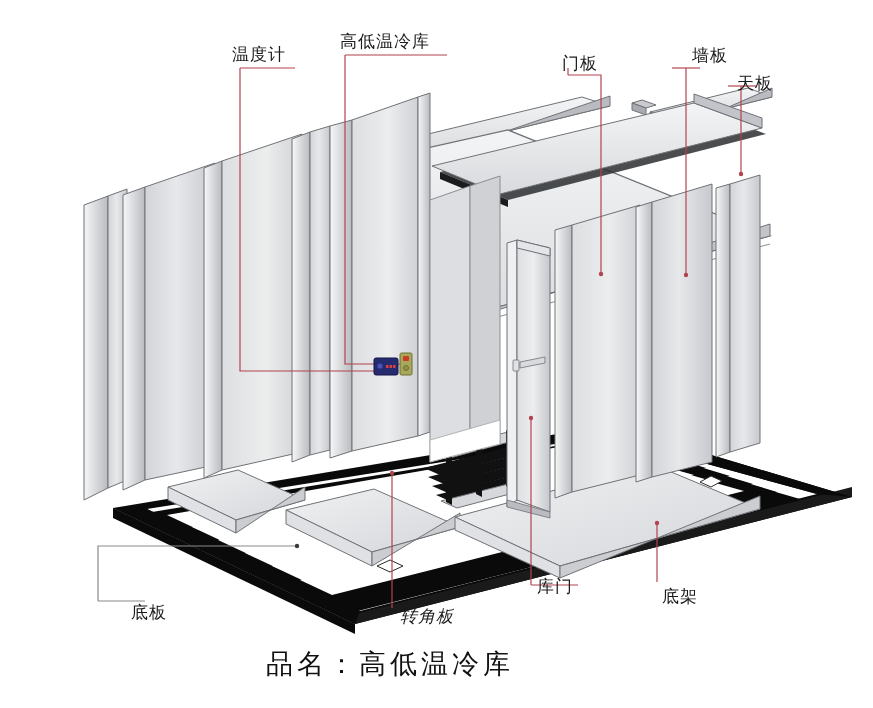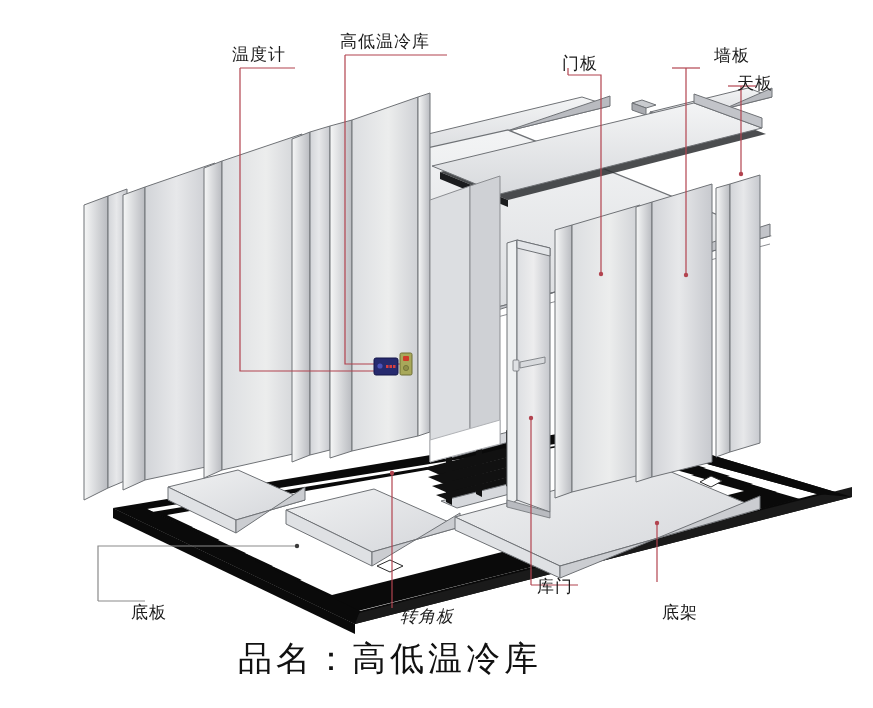--- a/index.html
+++ b/index.html
@@ -36,21 +36,21 @@
     letter-spacing: 1px;
     line-height: 1;
   }
   .caption {
     position: absolute;
     left: 0;
     right: 0;
     bottom: 26px;
     text-align: center;
     font-family: "DejaVu Serif", "Liberation Serif", serif;
-    font-size: 34px;
+    font-size: 27px;
     color: #111111;
     letter-spacing: 4px;
   }
 </style>
 </head>
 <body>
 
 <div id="stage">
 
   <svg class="diagram" viewBox="0 0 873 708">
@@ -312,22 +312,22 @@
         <rect x="400" y="353" width="12" height="22" rx="1.5" fill="#a8a85a" stroke="#6f6f36" stroke-width="1"></rect>
         <rect x="403" y="356" width="6" height="5" rx="1" fill="#cf3b2a"></rect>
         <circle cx="406" cy="368" r="2.6" fill="#8f8f48" stroke="#6f6f36" stroke-width="0.8"></circle>
       </g>
     </g>
   </svg>
 
   <div class="callout-label" style="left:232px; top:46px;">温度计</div>
   <div class="callout-label" style="left:340px; top:33px;">高低温冷库</div>
   <div class="callout-label" style="left:562px; top:55px;">门板</div>
-  <div class="callout-label" style="left:714px; top:47px;">墙板</div>
+  <div class="callout-label" style="left:692px; top:47px;">墙板</div>
   <div class="callout-label" style="left:737px; top:75px;">天板</div>
   <div class="callout-label" style="left:100px; top:604px;margin-left:31px;">底板</div>
   <div class="callout-label" style="left:400px; top:608px;font-style:italic;">转角板</div>
   <div class="callout-label" style="left:537px; top:578px;font-family:Liberation Serif, serif;">库门</div>
-  <div class="callout-label" style="left:662px; top:604px;">底架</div>
+  <div class="callout-label" style="left:662px; top:588px;">底架</div>
 
   <div class="caption">品名：高低温冷库</div>
 
 </div>
 
 </body></html>

